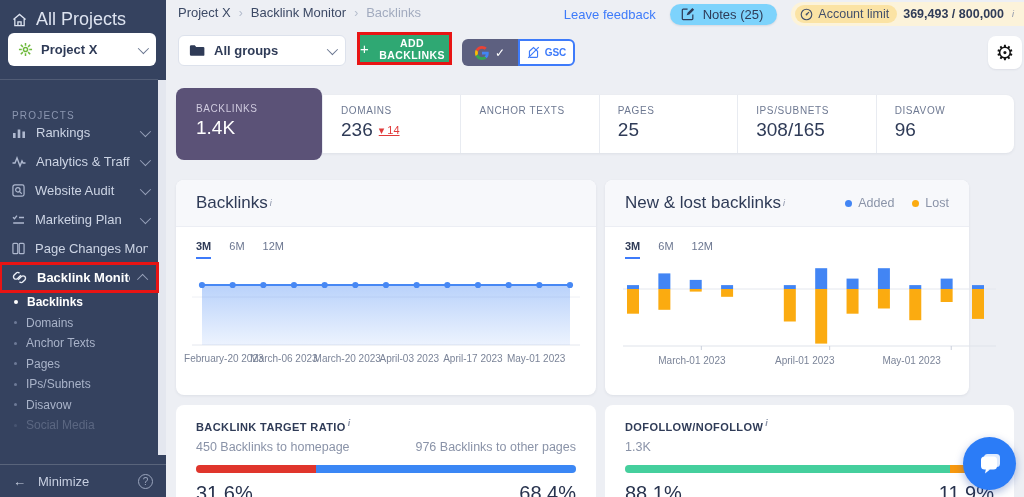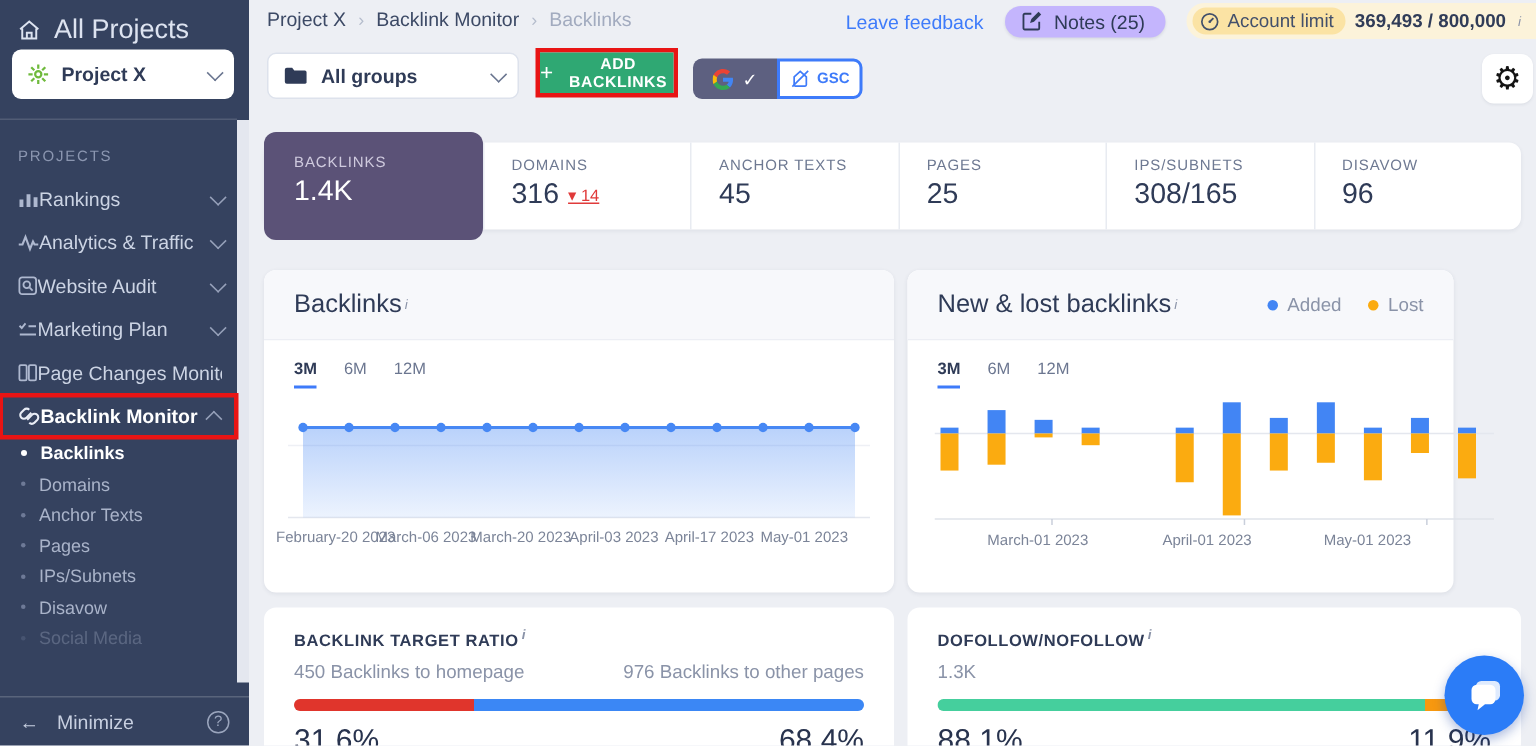--- a/index.html
+++ b/index.html
@@ -12,23 +12,23 @@
 
   
   .sidebar { position:absolute; left:0; top:0; width:166px; height:497px; background:#35425f; z-index:5; }
   .all-projects { position:absolute; top:9px; left:12px; display:flex; align-items:center; gap:9px;
     color:#dde3f0; font-size:18px; cursor:pointer; }
   .project-box { position:absolute; top:33px; left:8px; width:148px; height:33px; background:#fff;
     border-radius:6px; display:flex; align-items:center; padding:0 10px; gap:8px; cursor:pointer; }
   .project-box .label { font-size:13px; font-weight:bold; color:#2f3b57; flex:1; }
   .sb-divider { position:absolute; top:79px; left:0; width:158px; border-top:1px solid rgba(255,255,255,.14); }
   .scroll-track { position:absolute; top:80px; bottom:42px; right:0; width:8px; background:#e4e7ef; }
-  .sb-section { position:absolute; top:99px; left:12px; font-size:10px; letter-spacing:1.2px; color:#8b96b0; }
+  .sb-section { position:absolute; top:110px; left:12px; font-size:10px; letter-spacing:1.2px; color:#8b96b0; }
   .nav { position:absolute; top:118px; left:0; width:158px; }
-  .nav-item { height:29px; display:flex; align-items:center; gap:0; padding:0 10px 0 12px;
+  .nav-item { height:29px; display:flex; align-items:center; gap:10px; padding:0 10px 0 12px;
     color:#ccd4e4; font-size:13px; cursor:pointer; position:relative; }
   .nav-item .lbl { flex:1; white-space:nowrap; overflow:hidden; }
   .chev { width:8px; height:8px; border-right:1.5px solid #97a1ba; border-bottom:1.5px solid #97a1ba; }
   .chev.down { transform:rotate(45deg) translateY(-2px); }
   .chev.up { transform:rotate(-135deg) translateY(-2px); }
   .nav-item.hl { outline:3px solid #e81414; outline-offset:-2px; color:#fff; font-weight:bold; }
   .subnav { }
   .sub-item { height:20.5px; display:flex; align-items:center; gap:9px; padding-left:14px;
     color:#a9b3c9; font-size:12px; cursor:pointer; }
   .sub-item .dot { width:3px; height:3px; border-radius:50%; background:#6e7a97; }
@@ -41,21 +41,21 @@
   .minimize .q { margin-left:auto; width:15px; height:15px; border:1.4px solid #9aa5bd; border-radius:50%;
     font-size:10px; display:flex; align-items:center; justify-content:center; color:#9aa5bd; }
 
   
   .breadcrumb { position:absolute; left:178px; top:5px; display:flex; gap:8px; font-size:13px; align-items:center; }
   .crumb { color:#3c4965; cursor:pointer; }
   .crumb.last { color:#a2abbf; cursor:default; }
   .crumb-sep { color:#b4bccc; font-size:12px; }
   .header-right { position:absolute; right:0; top:2px; display:flex; align-items:center; gap:14px; }
   .leave-feedback { color:#3e7bfa; font-size:13px; cursor:pointer; }
-  .notes-pill { background:#c4b5fd; border-radius:999px; padding:3px 14px 3px 11px; display:flex; gap:8px;
+  .notes-pill { background:#7dd3fc; border-radius:999px; padding:3px 14px 3px 11px; display:flex; gap:8px;
     align-items:center; font-size:13px; color:#2f3b57; box-shadow:0 1px 2px rgba(40,50,80,.12); cursor:pointer; }
   .account-badge { background:#fcf3da; border-radius:13px 0 0 13px; padding:3px 10px 3px 4px;
     display:flex; align-items:center; gap:6px; font-size:12.5px; cursor:default; }
   .account-chip { background:#fbe3a4; border-radius:999px; padding:2px 8px 2px 5px; display:flex;
     align-items:center; gap:5px; color:#43506b; }
   .account-value { color:#303c58; font-weight:bold; font-size:12.5px; }
   .sup-i { font-size:9px; color:#8a93a8; font-style:italic; vertical-align:super; margin-left:2px; }
 
   
   .group-select { position:absolute; left:178px; top:35px; width:168px; height:31px; background:#fff;
@@ -336,29 +336,26 @@
 <div class="stats-wrap">
     <div class="stat-tab primary">
       <div class="stat-label">BACKLINKS</div>
       <div class="stat-value">
         <span>1.4K</span>
       </div>
     </div>
     <div class="stat-tab">
       <div class="stat-label">DOMAINS</div>
       <div class="stat-value">
-        <span>316</span>
+        <span>236</span>
         <div class="stat-delta">▾ 14</div>
       </div>
     </div>
     <div class="stat-tab">
       <div class="stat-label">ANCHOR TEXTS</div>
-      <div class="stat-value">
-        <span>45</span>
-      </div>
     </div>
     <div class="stat-tab">
       <div class="stat-label">PAGES</div>
       <div class="stat-value">
         <span>25</span>
       </div>
     </div>
     <div class="stat-tab">
       <div class="stat-label">IPS/SUBNETS</div>
       <div class="stat-value">

